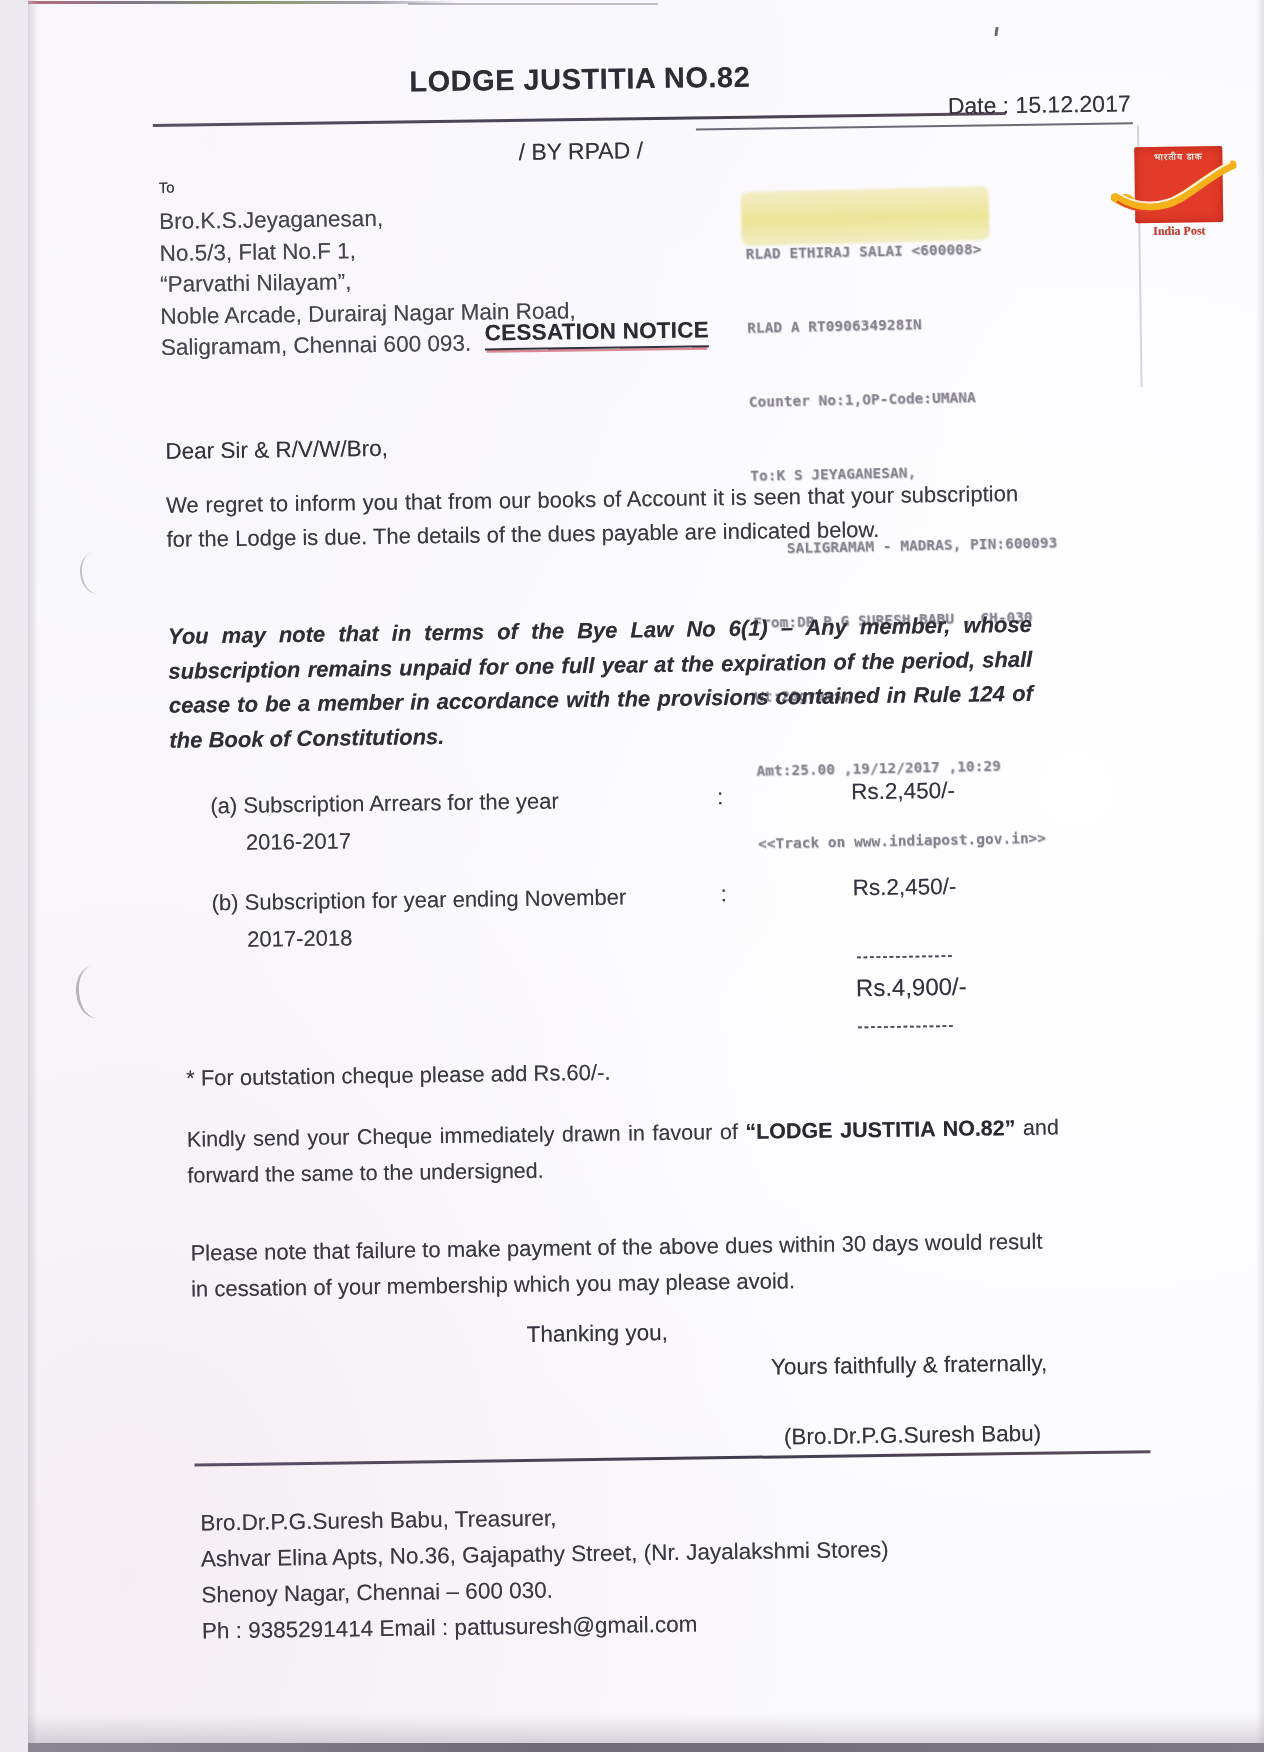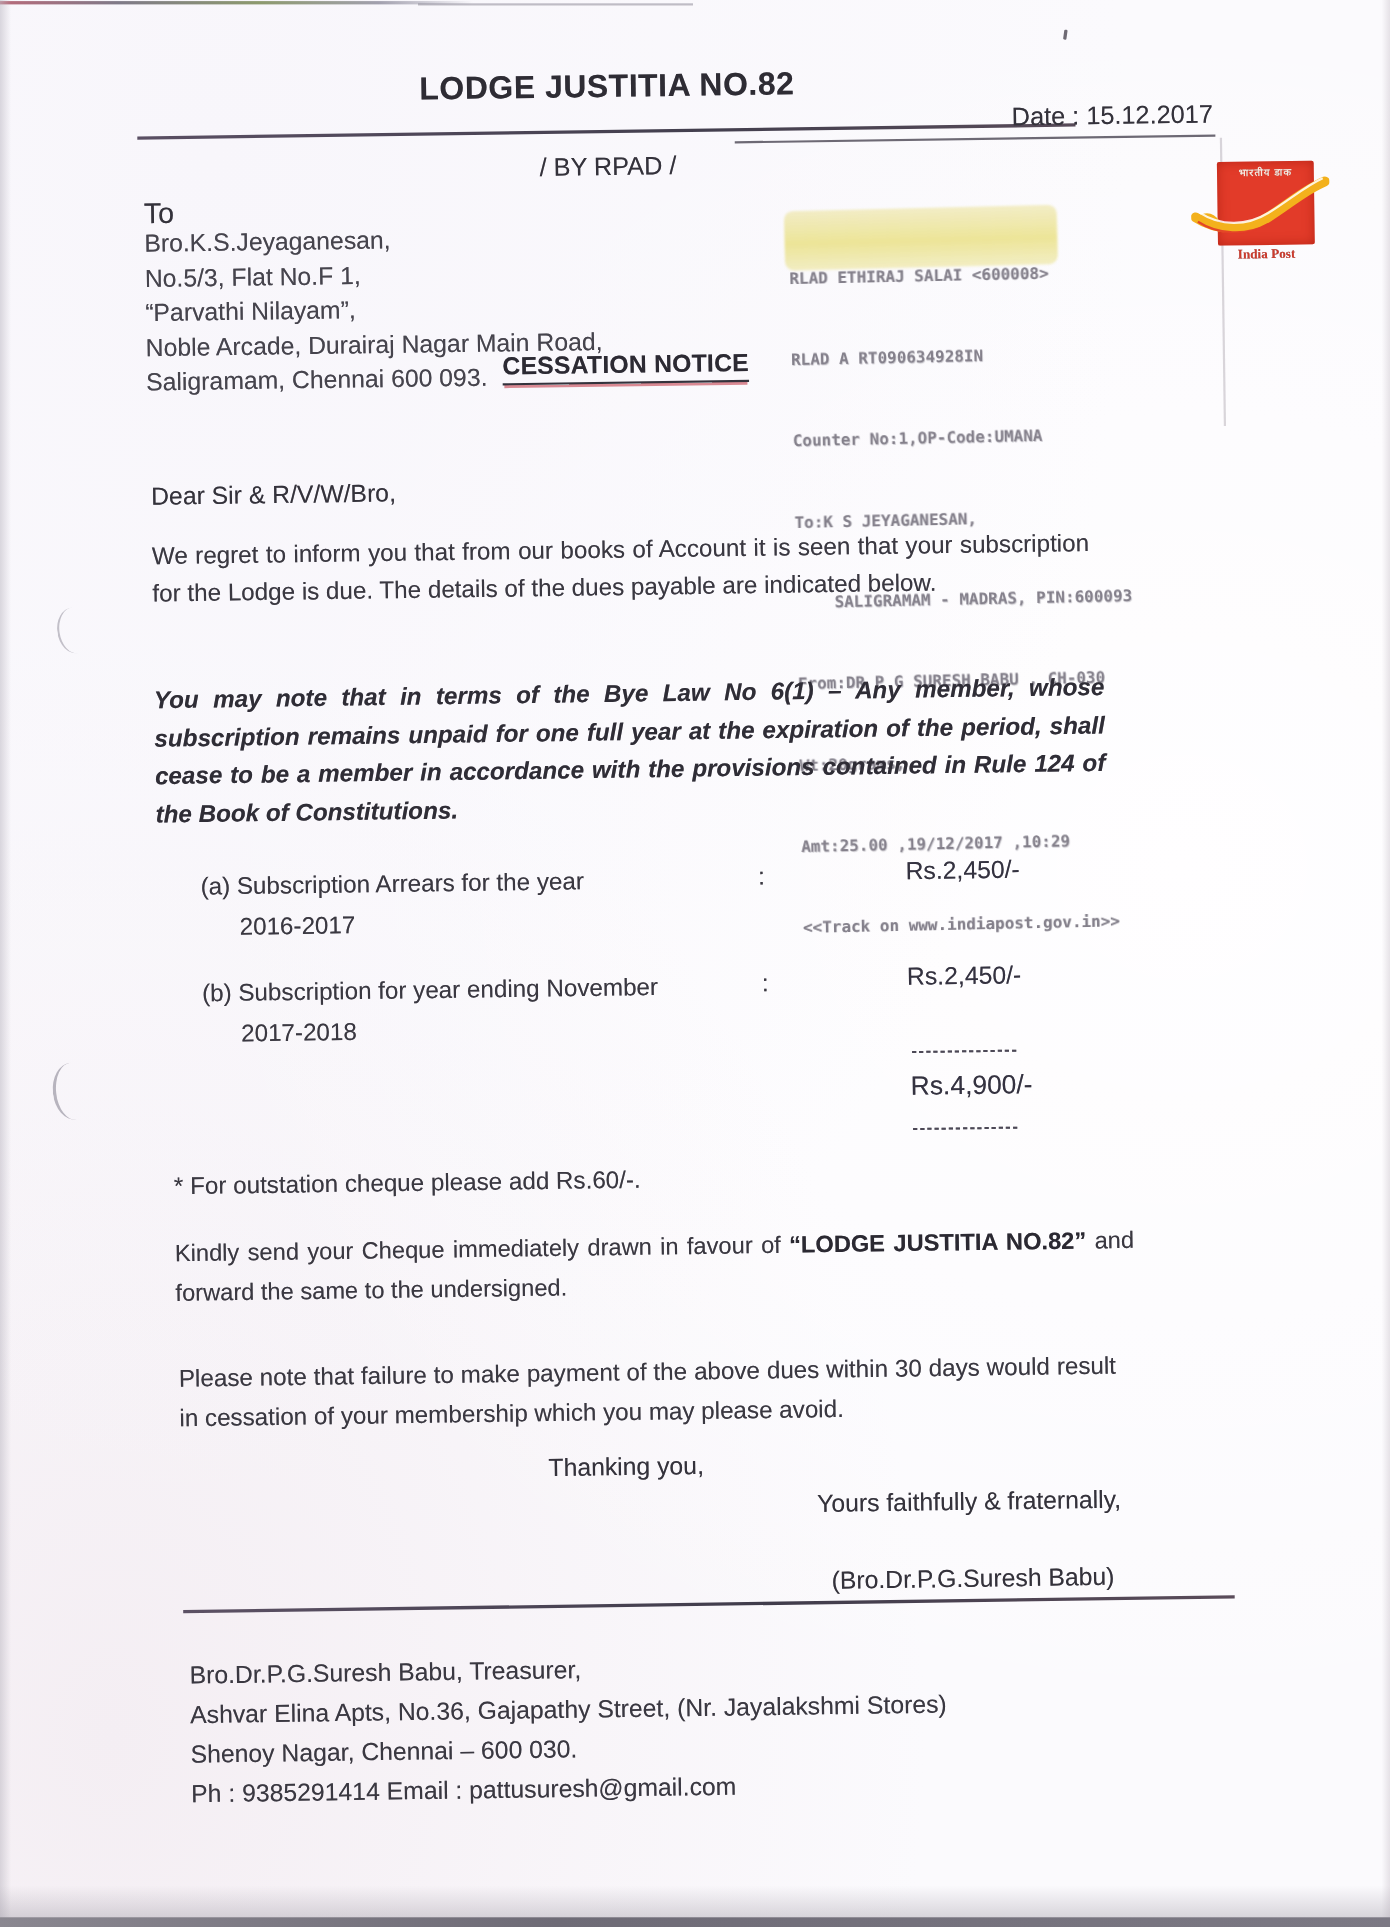--- a/index.html
+++ b/index.html
@@ -8,39 +8,40 @@
     background:#eceaee;
     font-family:"Liberation Sans", sans-serif;
   }
   .sheet{
     position:absolute;inset:0;
     background:
       radial-gradient(ellipse at 15% 8%, #f8f6fb 0%, rgba(248,246,251,0) 55%),
       radial-gradient(ellipse at 85% 45%, #fffeff 0%, rgba(255,255,255,0) 60%),
       radial-gradient(ellipse at 8% 90%, #f4eef3 0%, rgba(244,238,243,0) 45%),
       #fbfafd;
+    margin-left: 28px;
   }
   .content{
     position:absolute;inset:0;
     transform:rotate(-0.8deg);
     transform-origin:632px 850px;
     color:#34323b;
     text-shadow:0 0 .5px rgba(52,50,59,.5);
   }
   .abs{position:absolute;}
 
   [data-name="page-title"]{left:135px;top:62px;width:855px;text-align:center;
     font-size:29px;font-weight:bold;letter-spacing:.5px;color:#2e2c34;}
   [data-name="title-rule"]{left:135px;top:117px;width:853px;height:2.5px;
     background:linear-gradient(90deg,#5a4f63,#433f4e 60%,#574a58);}
   [data-name="date-line"]{left:680px;top:97px;width:433px;text-align:right;font-size:23px;}
   [data-name="date-rule"]{left:678px;top:129px;width:437px;height:1.8px;background:#6d6974;}
   [data-name="byrpad-line"]{left:135px;top:137px;width:855px;text-align:center;font-size:23px;}
 
-  [data-name="to-label"]{left:140px;top:172px;font-size:26px;}
+  [data-name="to-label"]{left:140px;top:172px;font-size:15px;}
   [data-name="recipient-address"]{left:140px;top:199px;font-size:22.5px;line-height:31.5px;color:#46444d;}
 
   [data-name="cessation-heading"]{left:464px;top:318px;font-size:22.5px;font-weight:bold;color:#2c2a33;
     border-bottom:2.5px solid #34323c;box-shadow:0 4px 0 -1.5px rgba(190,45,60,.55);padding-bottom:2px;letter-spacing:.2px;}
 
   [data-name="postal-highlight"]{left:722px;top:192px;width:248px;height:54px;
     background:linear-gradient(180deg,rgba(228,216,110,.38) 0%,rgba(230,219,104,.68) 55%,rgba(231,222,124,.45) 100%);
     border-radius:8px;filter:blur(1.2px);transform:rotate(-0.6deg);}
   [data-name="postal-receipt"]{left:728px;top:193px;
     font-family:"DejaVu Sans Mono", monospace;font-weight:bold;

